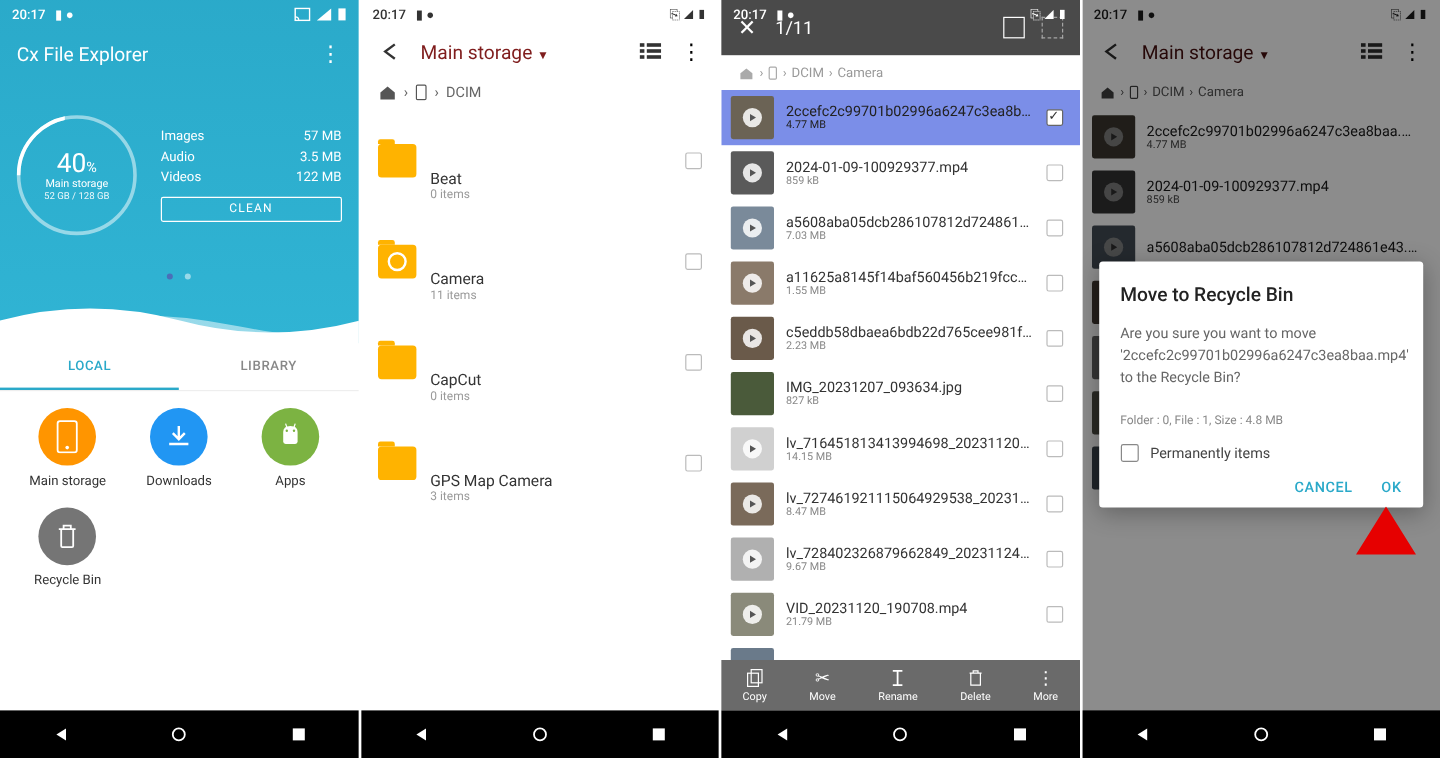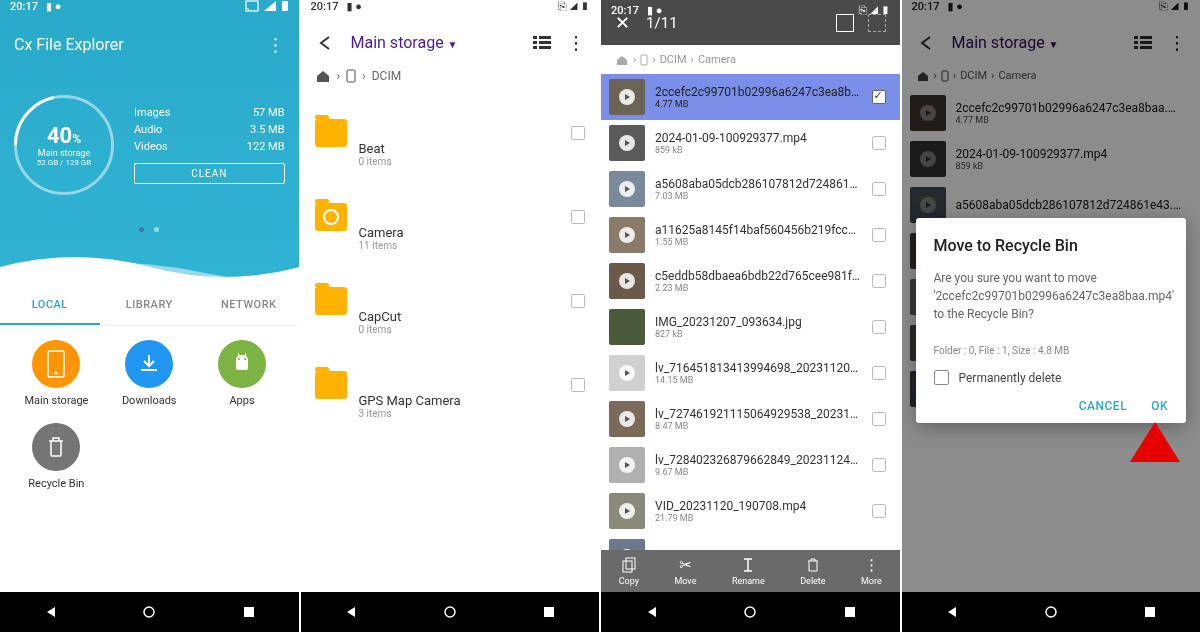--- a/index.html
+++ b/index.html
@@ -1,53 +1,53 @@
 <!DOCTYPE html>
 <html><head>
 <meta charset="utf-8">
 <style>
 * { margin: 0; padding: 0; box-sizing: border-box; font-family: Roboto, Arial, sans-serif; }
 body { background: #fff; display: flex; gap: 2px; width: 1200px; height: 632px; }
 .phone { width: 299px; height: 632px; background: #fff; position: relative; overflow: hidden; display: flex; flex-direction: column; }
-.status-bar { height: 24px; background: transparent; display: flex; align-items: flex-start; padding: 0 10px; font-size: 11px; color: #333; position: relative; z-index: 10; }
+.status-bar { height: 24px; background: transparent; display: flex; align-items: center; padding: 0 10px; font-size: 11px; color: #333; position: relative; z-index: 10; }
 .status-bar.dark { color: #fff; }
 .status-bar .time { font-weight: 500; }
 .status-bar .icons-left { margin-left: 8px; display: flex; gap: 4px; }
 .status-bar .icons-right { margin-left: auto; display: flex; gap: 4px; align-items: center; }
 .nav-bar { height: 40px; background: #000; display: flex; justify-content: space-around; align-items: center; margin-top: auto; }
 .nav-btn { width: 18px; height: 18px; color: #fff; display: flex; align-items: center; justify-content: center; }
 
 
 .p1-hero { background: linear-gradient(180deg, #2aa9c9 0%, #30b4d4 100%); height: 310px; margin-top: -24px; padding-top: 24px; position: relative; }
 .p1-title-row { display: flex; align-items: center; padding: 10px 14px; }
 .p1-title { color: #fff; font-size: 16px; font-weight: 400; }
 .p1-menu-dots { margin-left: auto; color: #fff; font-size: 18px; }
 .p1-stats { display: flex; align-items: center; padding: 30px 14px 10px; gap: 20px; }
 .p1-circle { width: 100px; height: 100px; border: 3px solid rgba(255,255,255,0.5); border-radius: 50%; display: flex; flex-direction: column; align-items: center; justify-content: center; color: #fff; position: relative; }
 .p1-circle::before { content: ''; position: absolute; inset: -3px; border: 3px solid #fff; border-radius: 50%; clip-path: polygon(0 0, 40% 0, 40% 50%, 0 50%); }
-.p1-pct { font-size: 22px; font-weight: 700; }
+.p1-pct { font-size: 22px; font-weight: 400; }
 .p1-pct-sub { font-size: 9px; }
 .p1-pct-sub2 { font-size: 8px; opacity: 0.9; }
 .p1-info { color: #fff; font-size: 11px; flex: 1; }
 .p1-info-row { display: flex; justify-content: space-between; margin-bottom: 4px; }
 .p1-clean { border: 1px solid #fff; color: #fff; text-align: center; padding: 4px 0; font-size: 10px; margin-top: 10px; border-radius: 2px; letter-spacing: 1px; }
 .p1-dots { text-align: center; margin-top: 12px; }
 .p1-dot { display: inline-block; width: 5px; height: 5px; border-radius: 50%; margin: 0 3px; }
 .p1-wave { position: absolute; bottom: -1px; left: 0; right: 0; height: 40px; }
 .p1-tabs { display: flex; border-bottom: 1px solid #eee; }
 .p1-tab { flex: 1; text-align: center; padding: 12px 0; font-size: 11px; color: #888; font-weight: 500; letter-spacing: 0.5px; }
 .p1-tab.active { color: #2aa9c9; border-bottom: 2px solid #2aa9c9; }
 .p1-grid { display: flex; flex-wrap: wrap; padding: 14px 10px; gap: 0; }
 .p1-grid-item { width: 33.33%; display: flex; flex-direction: column; align-items: center; margin-bottom: 16px; }
 .p1-grid-icon { width: 48px; height: 48px; border-radius: 50%; display: flex; align-items: center; justify-content: center; margin-bottom: 6px; }
 .p1-grid-label { font-size: 11px; color: #333; }
 
 
 .p2-header { padding: 8px 14px; display: flex; align-items: center; gap: 16px; }
-.p2-title { font-size: 16px; color: #4c1d95; }
+.p2-title { font-size: 16px; color: #7f1d1d; }
 .p2-header-right { margin-left: auto; display: flex; gap: 16px; align-items: center; }
 .p2-breadcrumb { padding: 8px 14px; display: flex; align-items: center; gap: 6px; font-size: 12px; color: #666; }
 .p2-list { flex: 1; overflow: hidden; }
 .p2-item { display: flex; align-items: center; padding: 8px 14px; gap: 12px; }
 .p2-folder-icon { width: 32px; height: 28px; background: #ffb300; border-radius: 3px; position: relative; }
 .p2-folder-icon::before { content: ''; position: absolute; top: -4px; left: 0; width: 14px; height: 4px; background: #ffb300; border-radius: 2px 2px 0 0; }
 .p2-folder-icon.camera::after { content:''; position:absolute; top:50%; left:50%; transform:translate(-50%,-50%); width:12px; height:12px; border:2px solid #fff; border-radius:50%; }
 .p2-item-text { flex: 1; margin-top: 42px; }
 .p2-item-name { font-size: 13px; color: #333; }
 .p2-item-sub { font-size: 10px; color: #999; }
@@ -143,21 +143,20 @@
       <span class="p1-dot" style="background:rgba(255,255,255,0.5)"></span>
     </div>
     <svg class="p1-wave" viewBox="0 0 300 40" preserveAspectRatio="none">
       <path d="M0 20 Q75 0 150 20 T300 20 L300 40 L0 40 Z" fill="#fff"></path>
       <path d="M0 25 Q100 5 200 25 T300 15 L300 40 L0 40 Z" fill="rgba(255,255,255,0.5)"></path>
     </svg>
   </div>
   <div class="p1-tabs">
     <div class="p1-tab active">LOCAL</div>
     <div class="p1-tab">LIBRARY</div>
-    <div class="p1-tab">NETWORK</div>
   </div>
   <div class="p1-grid">
     <div class="p1-grid-item">
       <div class="p1-grid-icon" style="background:#ff9500">
           <svg width="20" height="28">
             <rect x="2" y="1" width="16" height="26" rx="2" fill="none" stroke="#fff" stroke-width="1.5"></rect>
             <circle cx="10" cy="23" r="1.5" fill="#fff"></circle>
           </svg>
         </div>
       <div class="p1-grid-label">Main storage</div>
@@ -602,21 +601,21 @@
       </div>
       </div>
   </div>
   <div class="p4-overlay"></div>
   <div class="p4-dialog">
     <div class="p4-dialog-title">Move to Recycle Bin</div>
     <div class="p4-dialog-msg">Are you sure you want to move '2ccefc2c99701b02996a6247c3ea8baa.mp4' to the Recycle Bin?</div>
     <div class="p4-dialog-info">Folder : 0, File : 1, Size : 4.8 MB</div>
     <div class="p4-perm">
       <div class="p4-perm-check"></div>
-      <div class="p4-perm-label">Permanently delete</div>
+      <div class="p4-perm-label">Permanently items</div>
     </div>
     <div class="p4-dialog-btns">
       <div class="p4-dialog-btn">CANCEL</div>
       <div class="p4-dialog-btn">OK</div>
     </div>
   </div>
   <svg class="p4-arrow" width="70" height="170">
     <path d="M35 170 L35 40 L10 40 L35 0 L60 40 L35 40 Z" fill="#e60000"></path>
   </svg>
   <div class="nav-bar" style="z-index:8">

